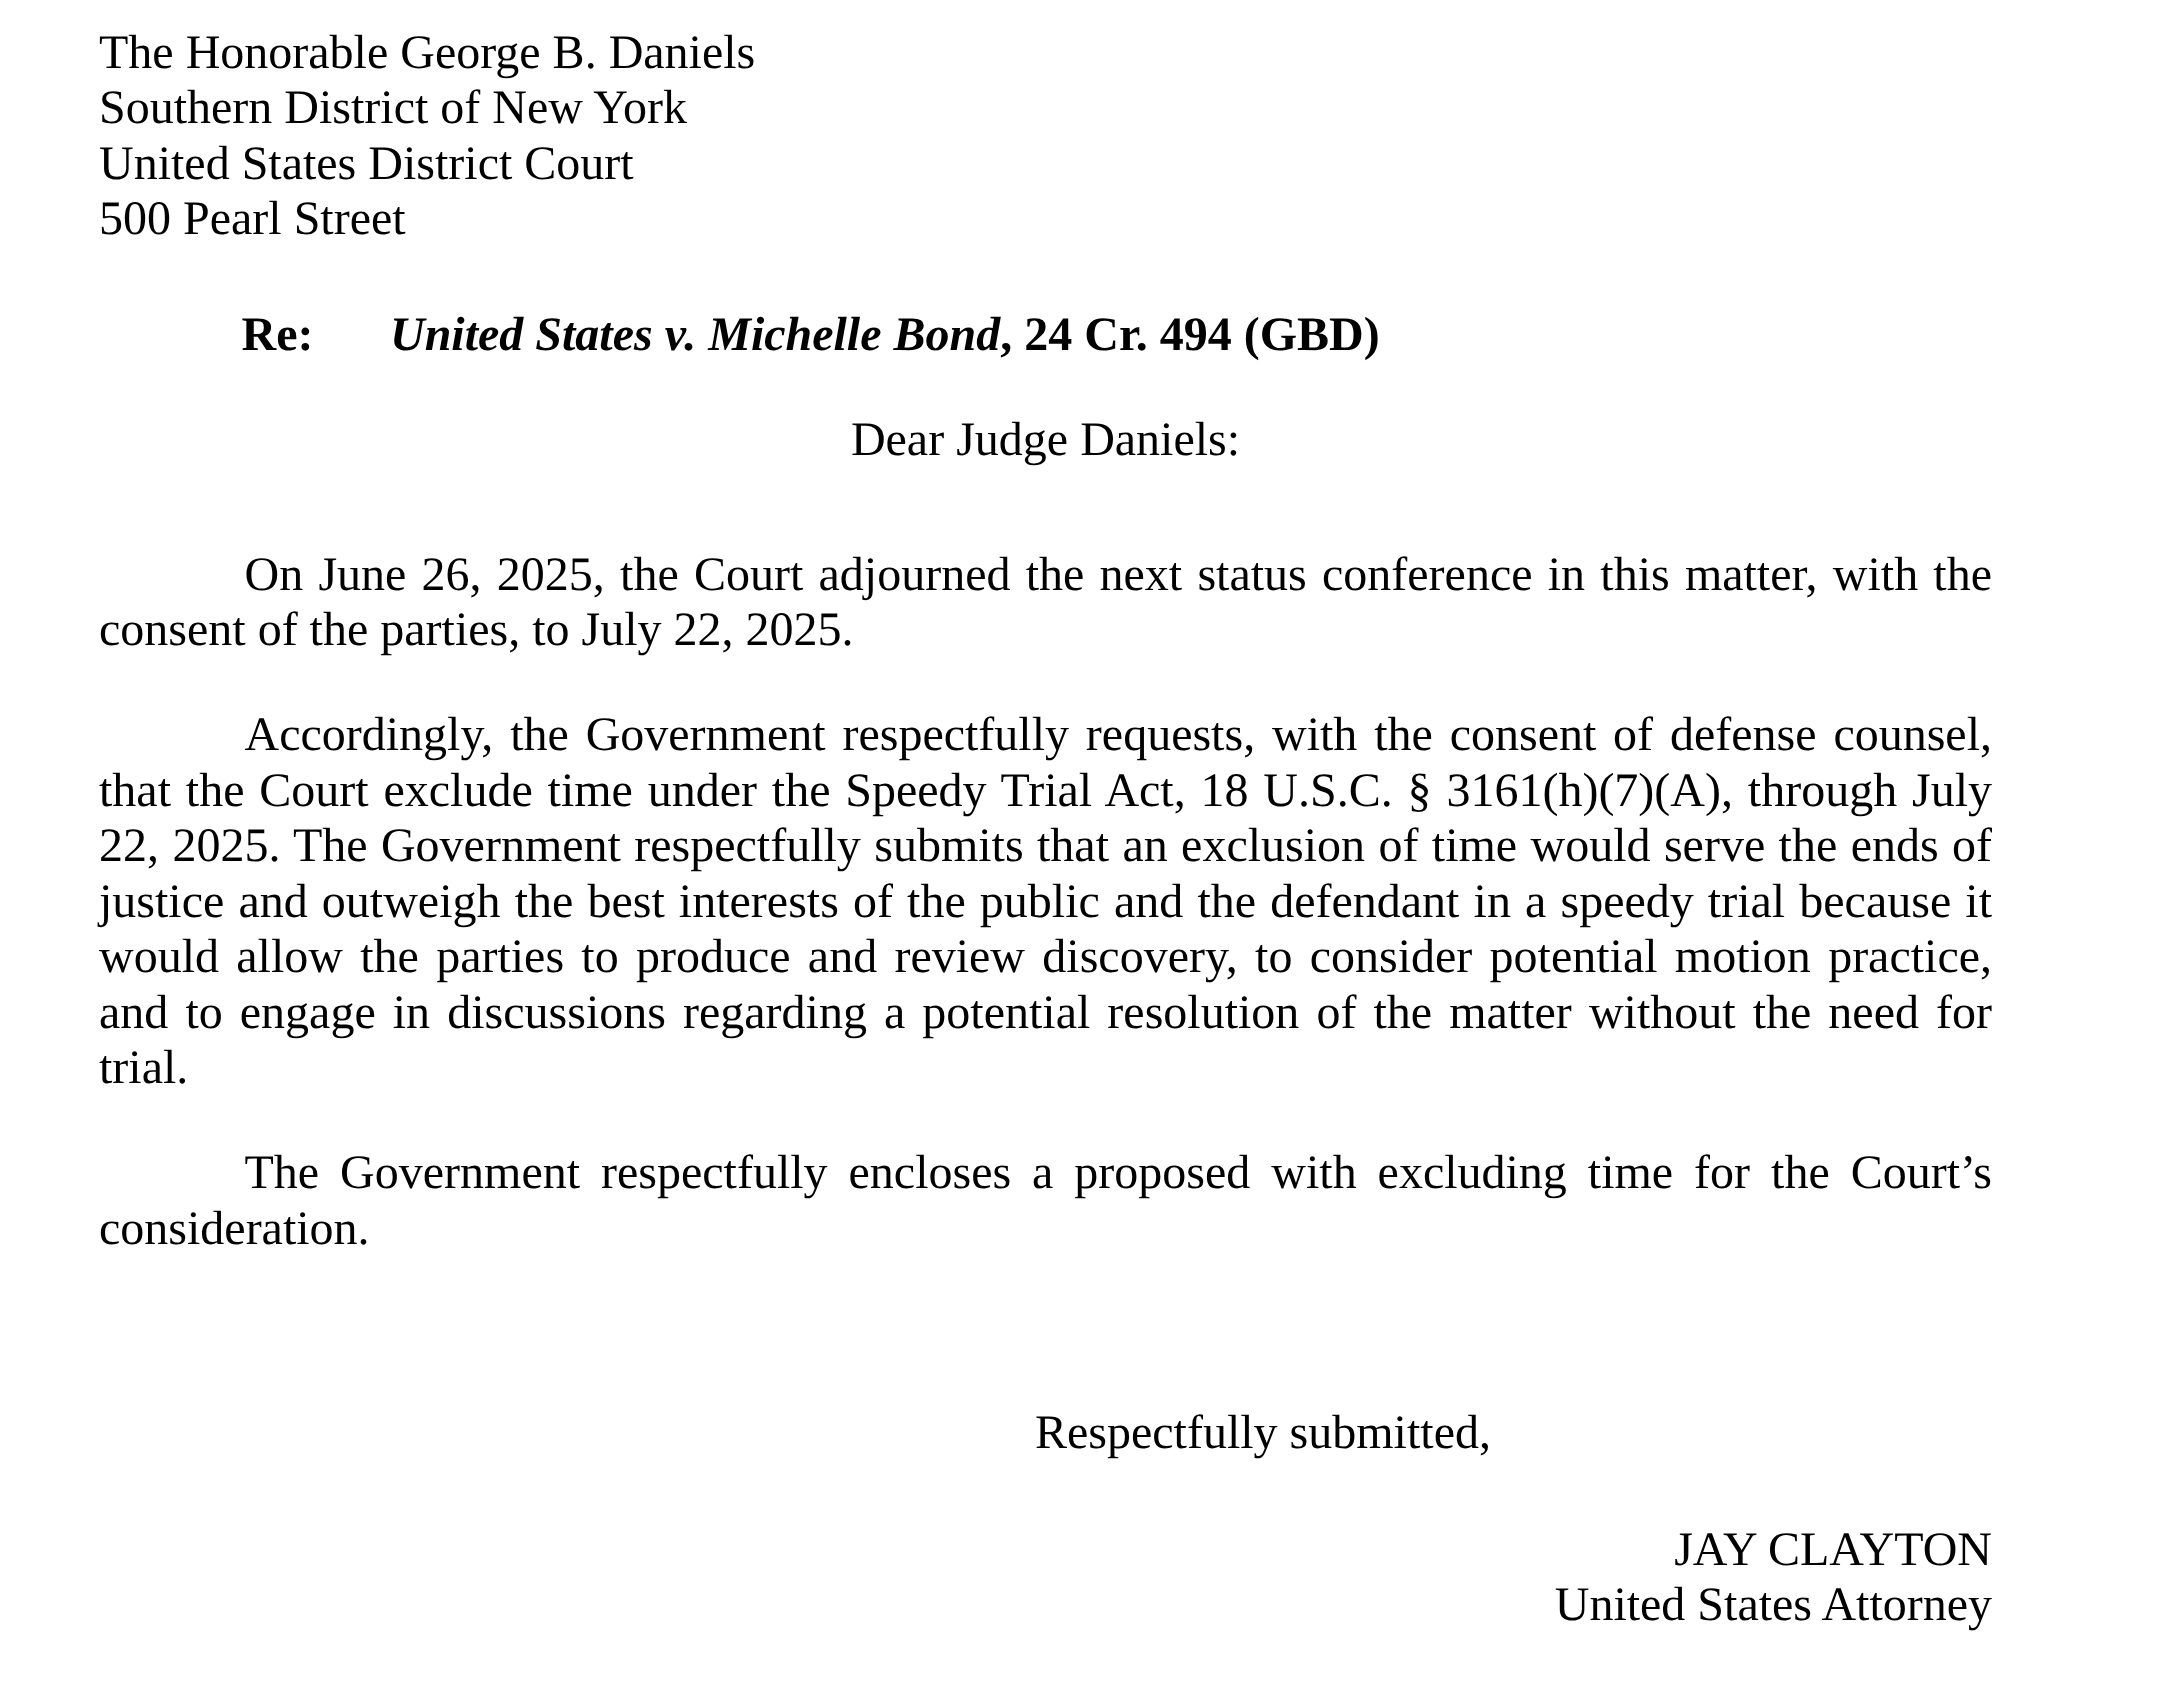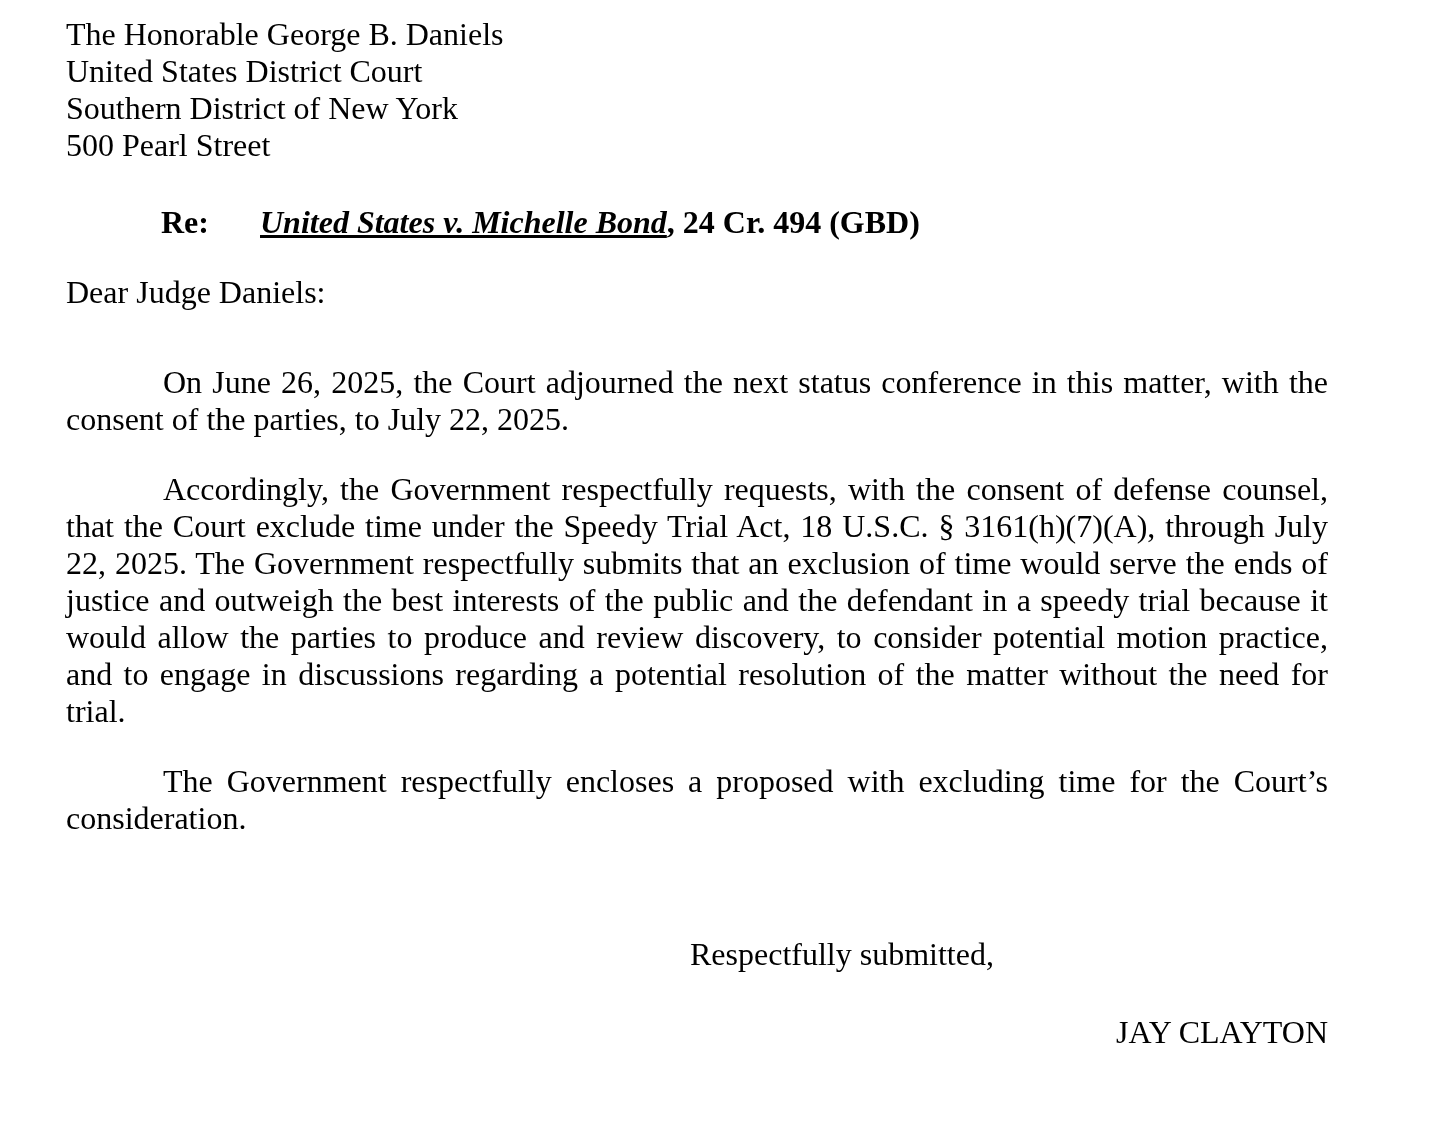--- a/index.html
+++ b/index.html
@@ -38,28 +38,28 @@
     white-space: nowrap;
   }
   .re-label {
     display: inline-block;
     width: 99px;
     font-weight: bold;
   }
   .case-name {
     font-weight: bold;
     font-style: italic;
-    text-decoration: underline;
   }
   .case-suffix {
     font-weight: bold;
   }
   .salutation {
     margin-top: 33px;
     white-space: nowrap;
+    text-align: center;
   }
   .body-para {
     text-align: justify;
     text-indent: 97px;
     hyphens: none;
   }
   .para-1 { margin-top: 53px; }
   .para-2 { margin-top: 33px; }
   .para-3 { margin-top: 33px; }
   .closing-block {
@@ -73,37 +73,38 @@
   }
 </style>
 </head>
 <body>
 
 <div class="page">
   <div class="content">
 
     <div>
       <p class="address-line">The Honorable George B. Daniels</p>
+      <p class="address-line">Southern District of New York</p>
       <p class="address-line">United States District Court</p>
-      <p class="address-line">Southern District of New York</p>
       <p class="address-line">500 Pearl Street</p>
     </div>
 
     <p class="re-line"><span class="re-label">Re:</span><span class="case-name">United States v. Michelle Bond</span><span class="case-suffix">, 24 Cr. 494 (GBD)</span></p>
 
     <p class="salutation">Dear Judge Daniels:</p>
 
     <p class="body-para para-1">On June 26, 2025, the Court adjourned the next status conference in this matter, with the consent of the parties, to July 22, 2025.</p>
 
     <p class="body-para para-2">Accordingly, the Government respectfully requests, with the consent of defense counsel, that the Court exclude time under the Speedy Trial Act, 18 U.S.C. § 3161(h)(7)(A), through July 22, 2025.  The Government respectfully submits that an exclusion of time would serve the ends of justice and outweigh the best interests of the public and the defendant in a speedy trial because it would allow the parties to produce and review discovery, to consider potential motion practice, and to engage in discussions regarding a potential resolution of the matter without the need for trial.</p>
 
     <p class="body-para para-3">The Government respectfully encloses a proposed with excluding time for the Court’s consideration.</p>
 
     <div class="closing-block">
       <p>Respectfully submitted,</p>
     </div>
 
     <div class="signer-block">
       <p>JAY CLAYTON</p>
+      <p>United States Attorney</p>
     </div>
 
   </div>
 </div>
 
 </body></html>

